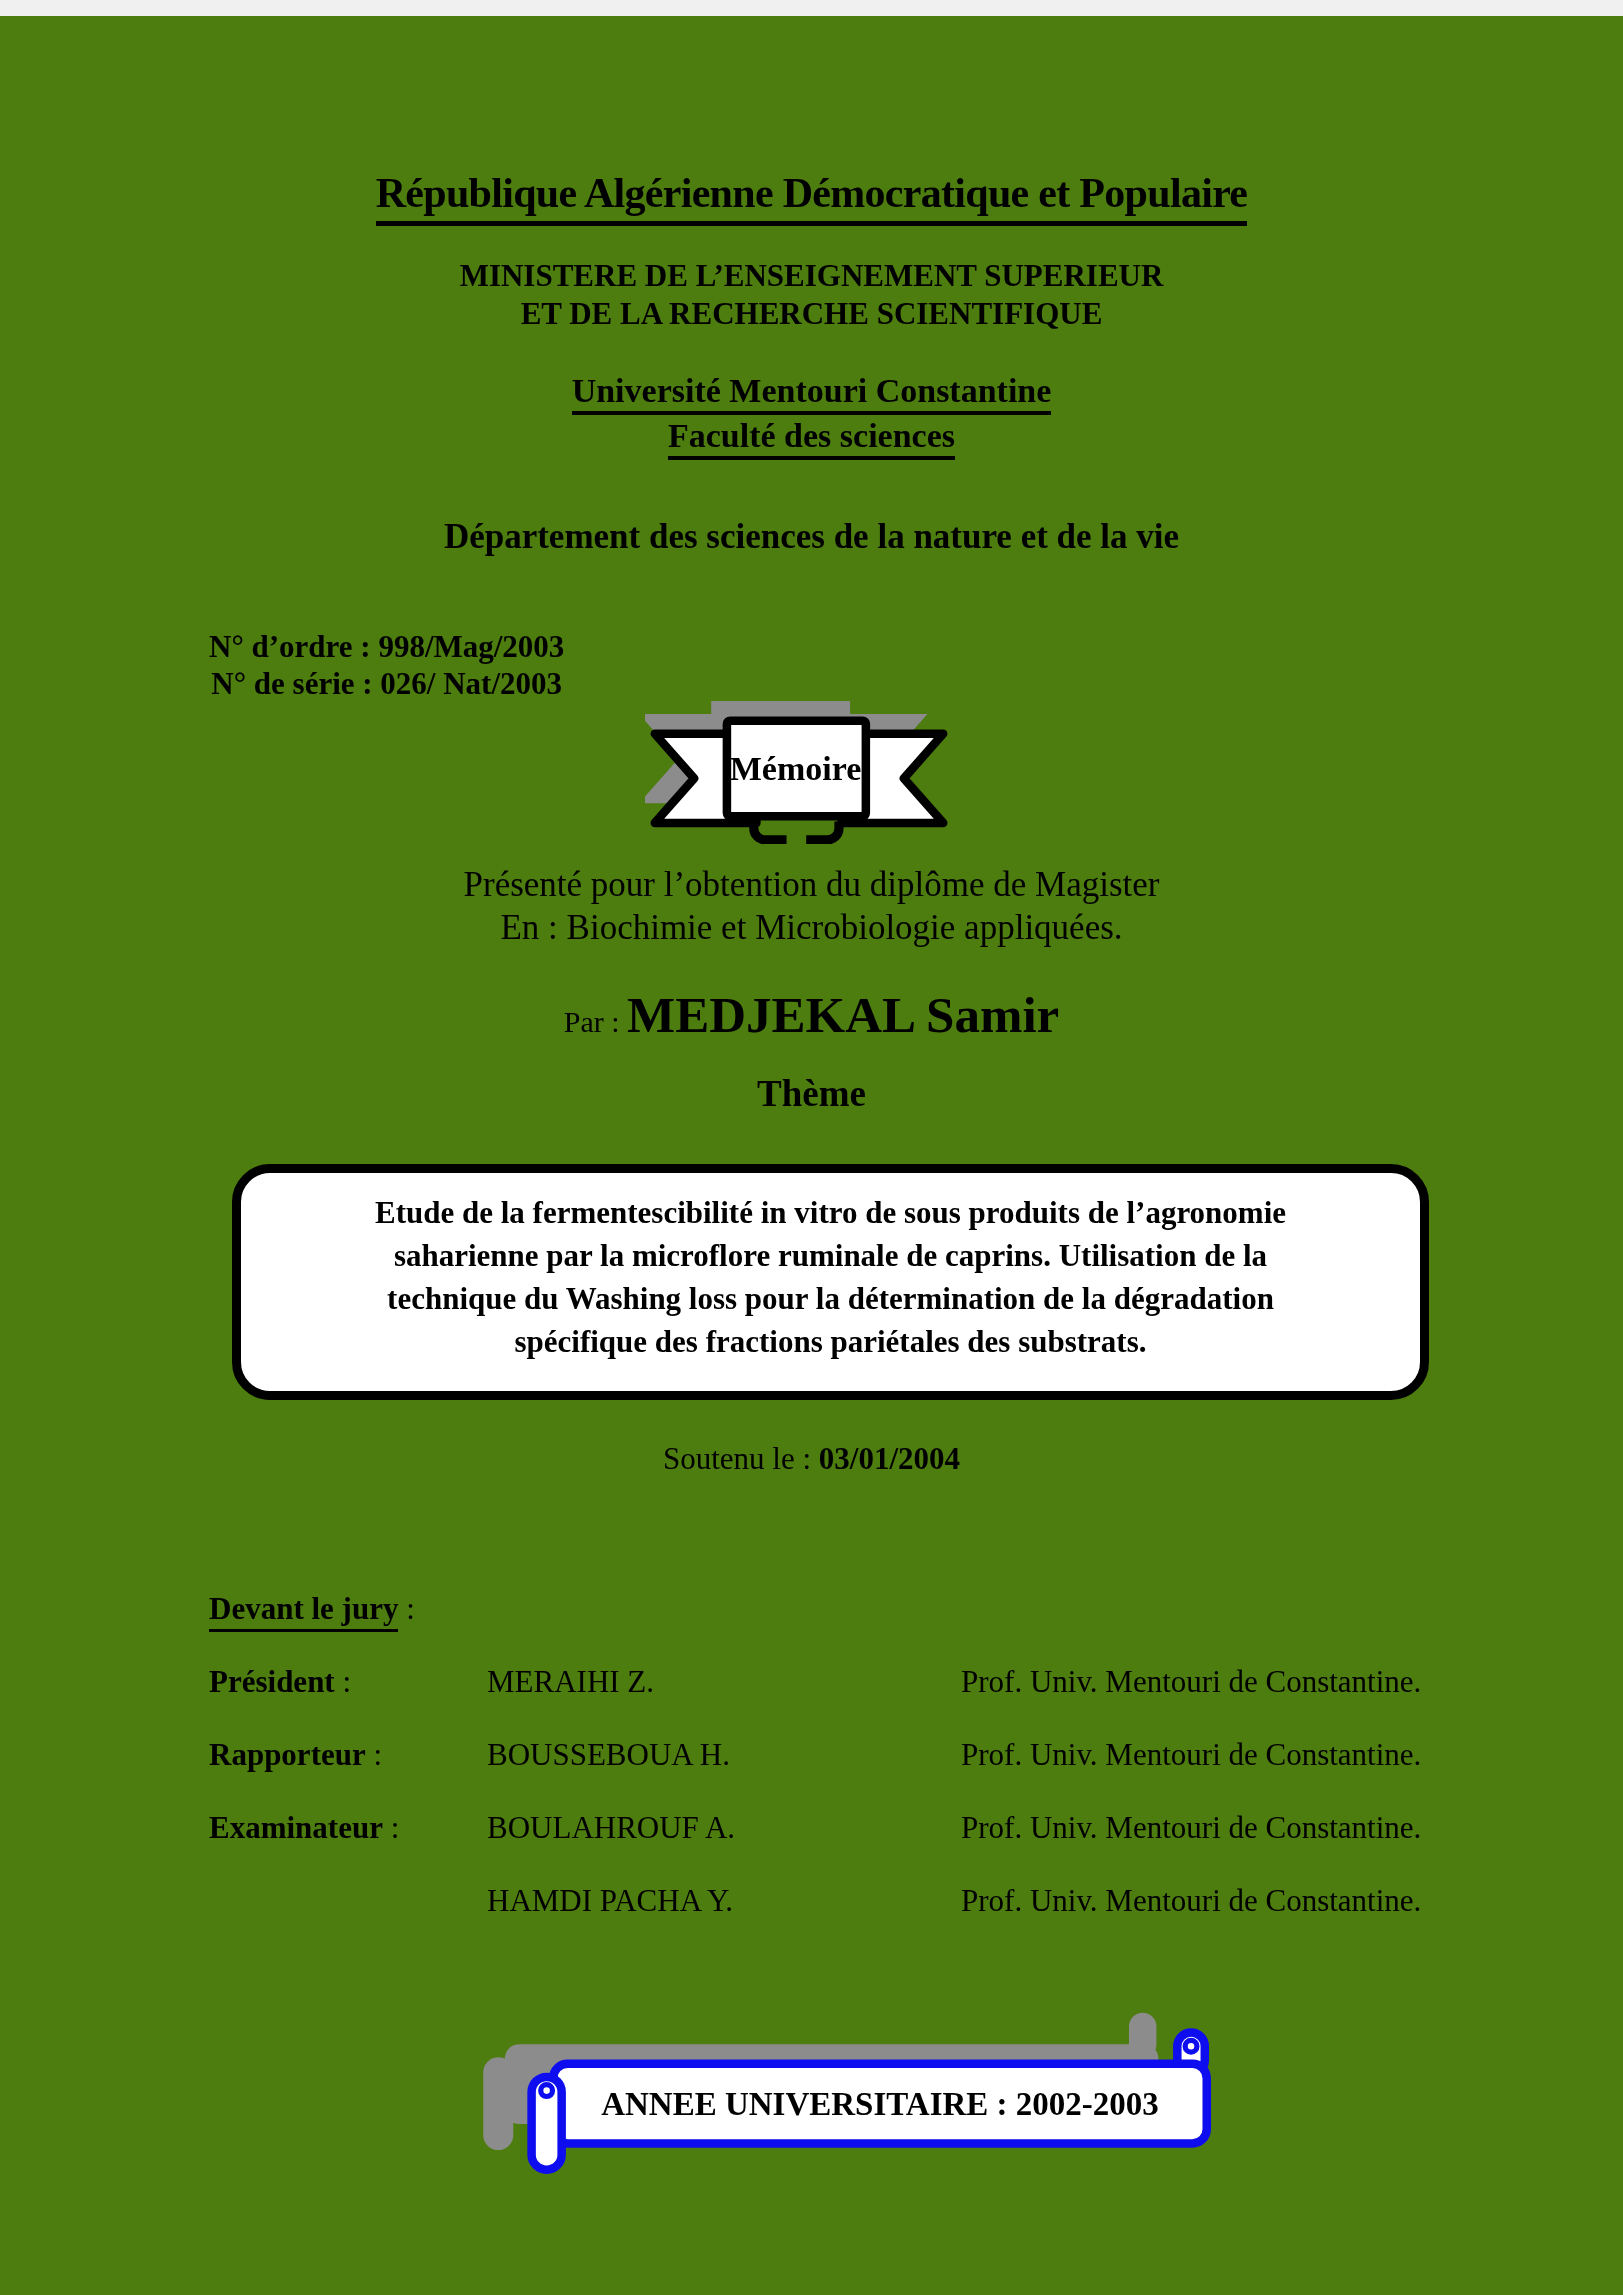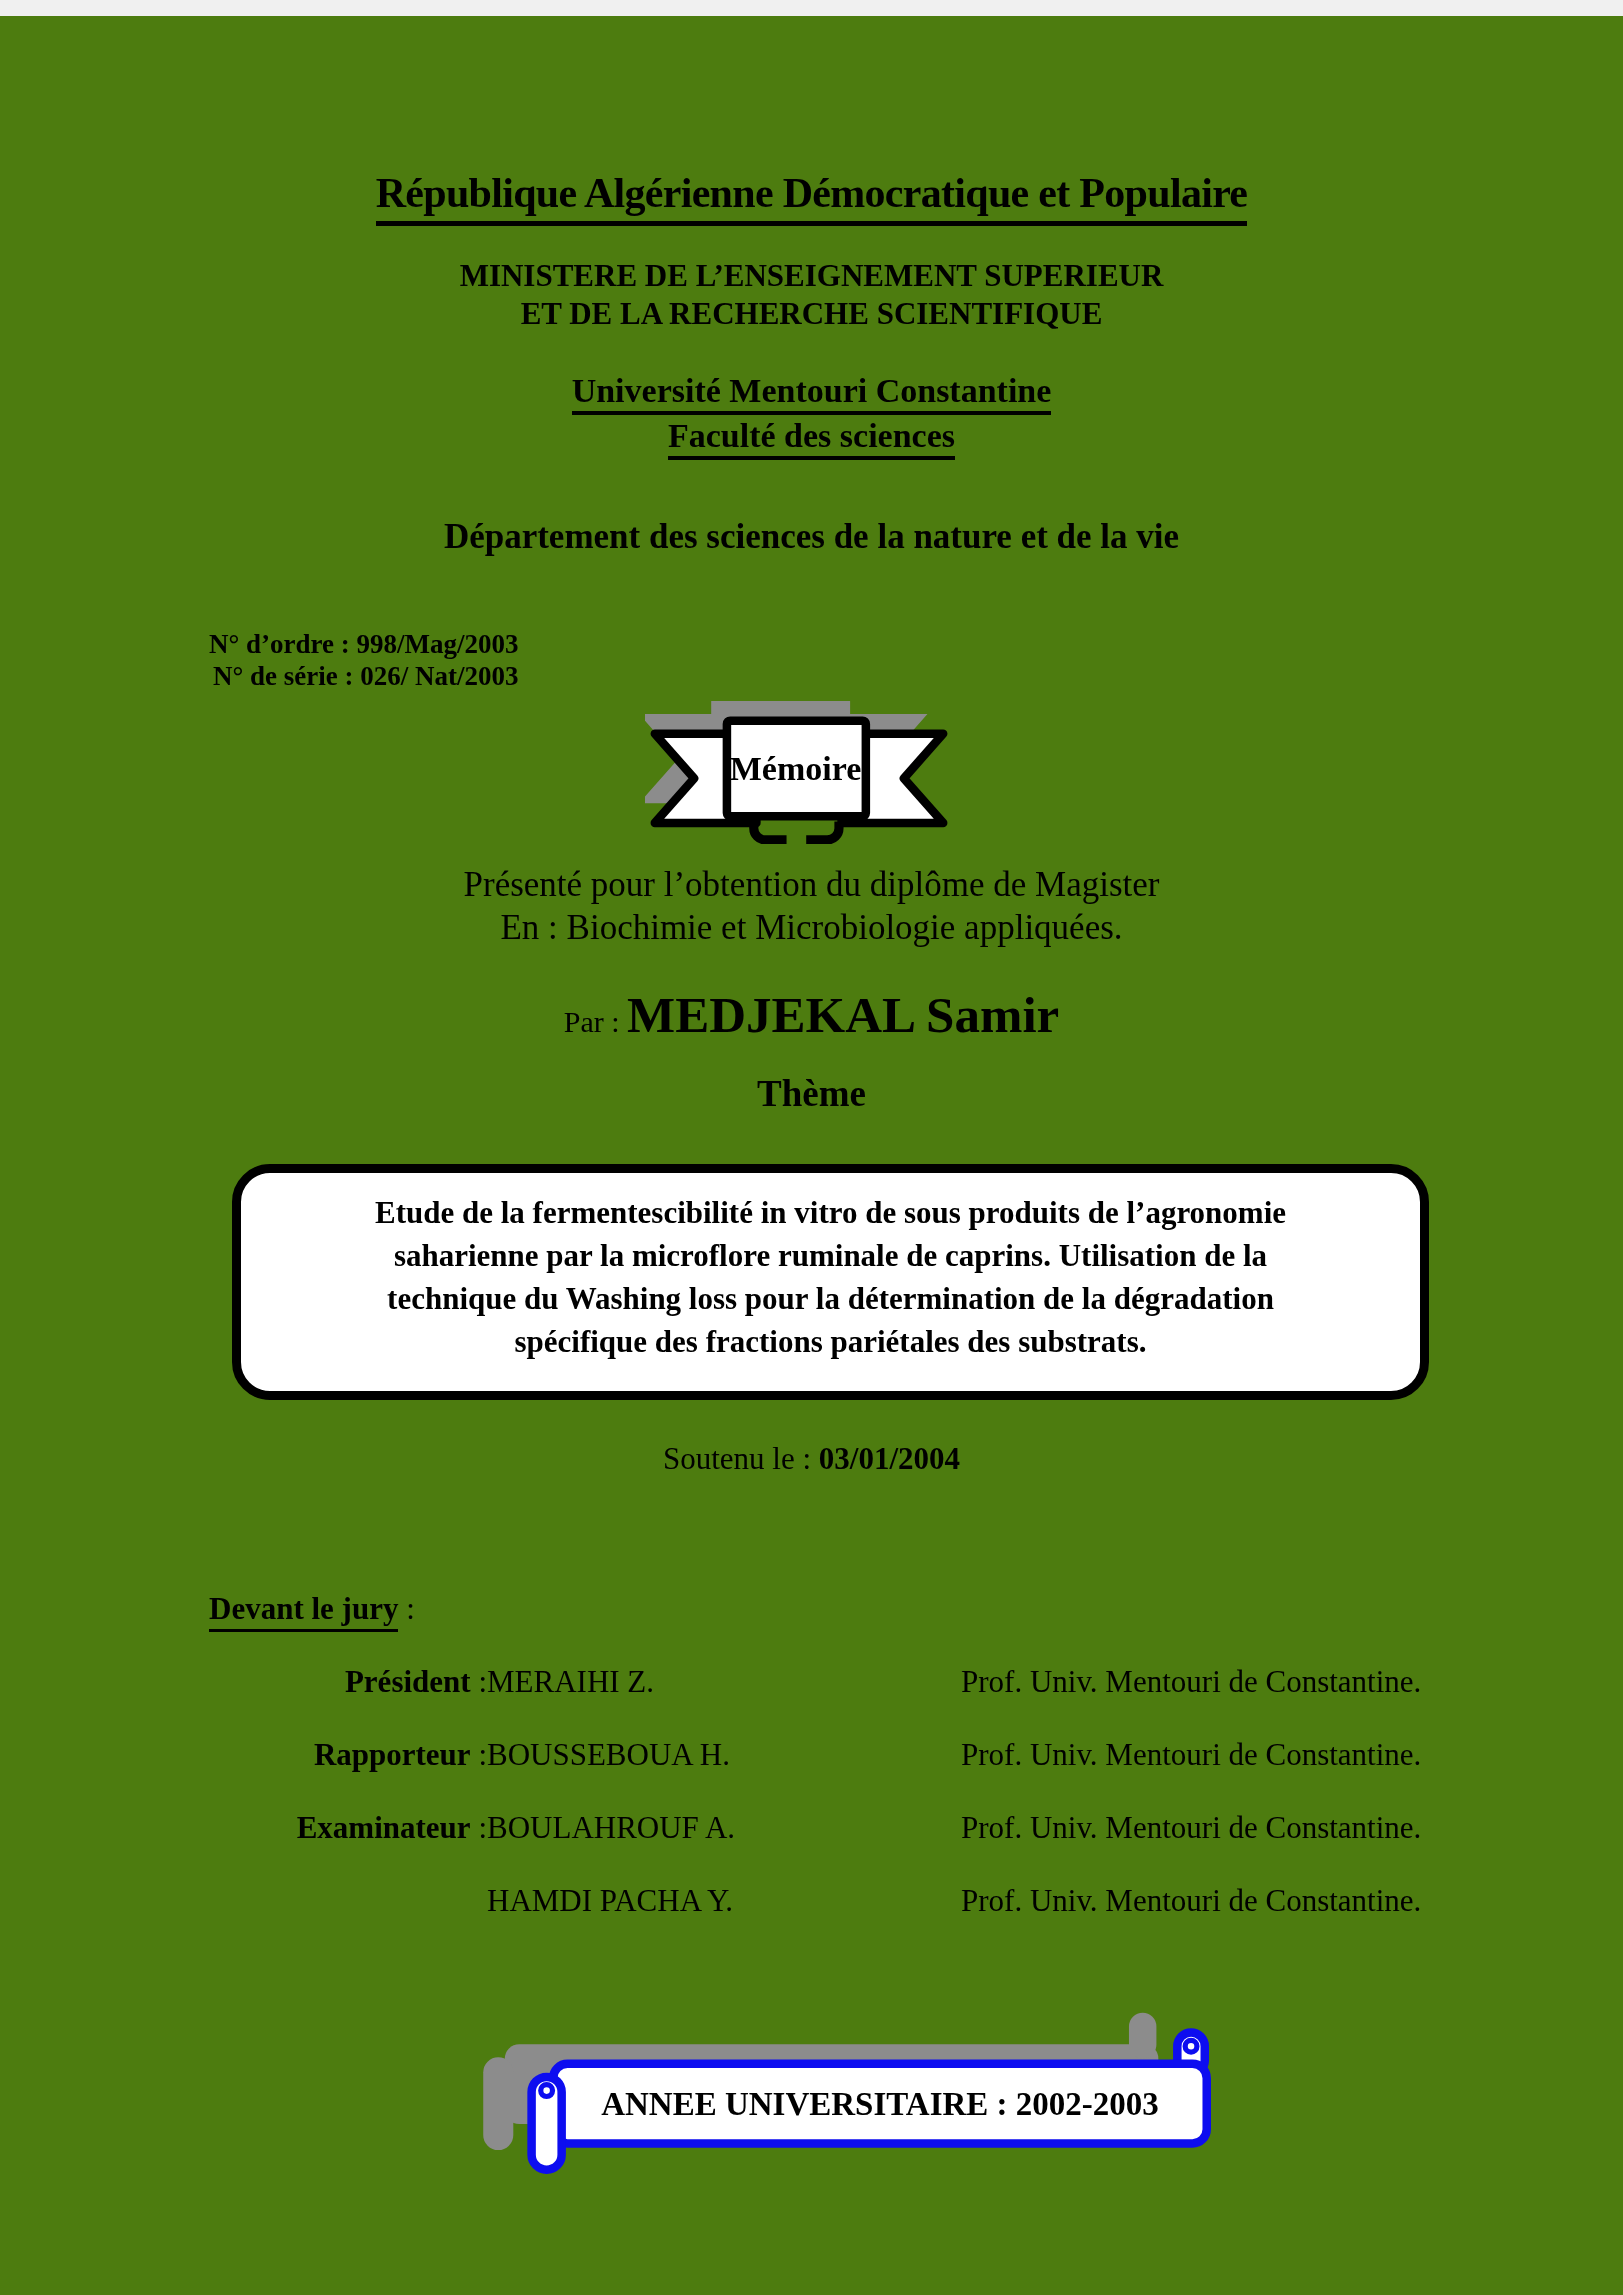--- a/index.html
+++ b/index.html
@@ -23,21 +23,21 @@
   .main-title{top:156px;font-size:42px;font-weight:bold;letter-spacing:-0.7px;line-height:1;}
   .main-title .ul{border-bottom:5.9px solid var(--ink);padding-bottom:5.2px;}
 
   .ministry{top:241px;font-size:31px;font-weight:bold;line-height:1.22;white-space:pre-line;}
 
   .university-block{top:353px;font-size:34px;font-weight:bold;line-height:1.32;}
   .university-block .ul{border-bottom:4.6px solid var(--ink);padding-bottom:2px;}
 
   .department{top:503px;font-size:35px;font-weight:bold;line-height:1;}
 
-  .order-block{left:209px;top:612px;font-size:27px;font-weight:bold;line-height:1.2;text-align:right;}
+  .order-block{left:209px;top:612px;font-size:31px;font-weight:bold;line-height:1.2;text-align:center;}
 
   .ribbon-svg{left:645px;top:677px;width:308px;height:151px;}
   .memoire-text{left:726px;top:732px;width:139px;text-align:center;
     font-size:34px;font-weight:bold;line-height:42px;}
 
   .presented{top:847px;font-size:35px;line-height:1.24;}
 
   .author-line{top:974px;line-height:1;}
   .author-prefix{font-size:30px;}
   .author-name{font-size:51px;font-weight:bold;}
@@ -74,21 +74,21 @@
   .jury-heading .ul{font-weight:bold;border-bottom:3.9px solid var(--ink);padding-bottom:2.6px;}
 
   .jury-table{left:209px;top:1650px;width:1349px;text-align:left;}
   .jury-row{
     display:grid;
     grid-template-columns:278px 474px 1fr;
     height:73px;
     align-items:start;
     font-size:31px;line-height:1;
   }
-  .jury-role{font-weight:bold;text-align:right;}
+  .jury-role{font-weight:bold;}
   .jury-role .sep{font-weight:normal;}
 
   .scroll-svg{left:458px;top:1989px;width:772px;height:183px;}
   .banner-text{
     left:553px;top:2068px;width:654px;text-align:center;
     font-size:33px;font-weight:bold;line-height:41px;
   }
 </style>
 </head>
 <body>

